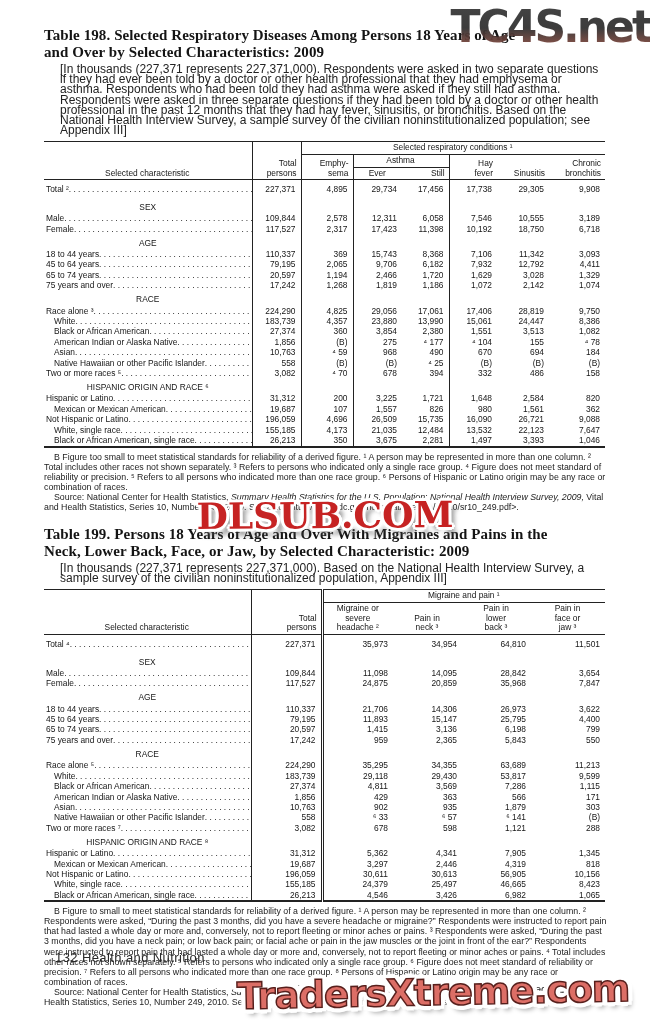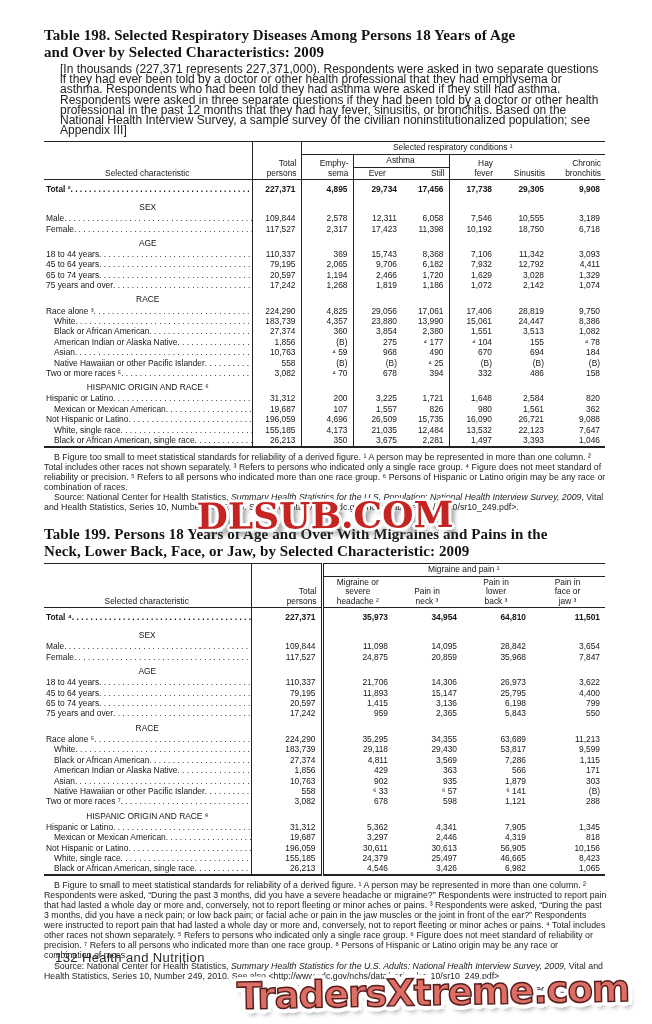--- a/index.html
+++ b/index.html
@@ -30,21 +30,21 @@
   .tbl td.num{text-align:right;padding-right:5px;white-space:nowrap;}
   .t198 td.c-total,.t198 td.c-emph,.t198 td.c-ever,.t198 td.c-hay{border-left:1px solid #222;}
   .t199 td.c-total{border-left:1px solid #222;}
   .t199 td.c-mig{border-left:3px double #222;}
   td.lbl{padding-left:2px;}
   .lblwrap{display:flex;align-items:baseline;overflow:hidden;}
   .lblwrap .t{white-space:nowrap;}
   .lblwrap .dots{flex:1;overflow:hidden;white-space:nowrap;}
   .lblwrap .dots::after{content:" . . . . . . . . . . . . . . . . . . . . . . . . . . . . . . . . . . . . . . . . . . . . . . . . . . . . . . . . . . . .";}
   .ind1 .lblwrap{padding-left:8px;}
-  tr.r-total td{font-weight:bold;padding-top:3px;padding-bottom:3px;height:12px;}
+  tr.r-total td{font-weight:normal;padding-top:3px;padding-bottom:3px;height:12px;}
   tr.r-section td.sec{text-align:center;padding-top:3px;height:12px;}
 
   .notes{font-size:8.8px;line-height:10.1px;margin-top:4px;color:#222;}
   .notes p{margin:0;text-indent:10px;}
   .t199-block{margin-top:14px;}
 
   .footer-left{position:absolute;left:55px;top:950px;font-size:13px;letter-spacing:.4px;color:#2a2a2a;text-align:center;}
   .footer-right{position:absolute;left:0;top:983px;width:612px;text-align:right;font-size:11px;color:#2a2a2a;}
 
   .wm-top{position:absolute;top:4px;right:2px;z-index:5;
@@ -435,20 +435,21 @@
     </table>
 
     <div class="notes">
       <p>B Figure too small to meet statistical standards for reliability of a derived figure. ¹ A person may be represented in more than one column. ² Total includes other races not shown separately. ³ Refers to persons who indicated only a single race group. ⁴ Figure does not meet standard of reliability or precision. ⁵ Refers to all persons who indicated more than one race group. ⁶ Persons of Hispanic or Latino origin may be any race or combination of races.</p>
       <p><span>Source: National Center for Health Statistics, </span><i>Summary Health Statistics for the U.S. Population: National Health Interview Survey, 2009,</i><span> Vital and Health Statistics, Series 10, Number 249, 2010. See also &lt;http://www.cdc.gov/nchs/data/series /sr_10/sr10_249.pdf&gt;.</span></p>
     </div>
 
     <div class="t199-block">
       <h2 class="tbl-title">Table 199. Persons 18 Years of Age and Over With Migraines and Pains in the
 Neck, Lower Back, Face, or Jaw, by Selected Characteristic: 2009</h2>
+      <p class="intro">[In thousands (227,371 represents 227,371,000). Based on the National Health Interview Survey, a sample survey of the civilian noninstitutionalized population, Appendix III]</p>
 
       <table class="tbl t199">
         <colgroup>
           <col style="width:207px">
             <col style="width:71px">
             <col style="width:71px">
           <col style="width:69px">
             <col style="width:69px">
             <col style="width:74px">
         </colgroup>
@@ -759,15 +760,16 @@
       <div class="notes">
         <p>B Figure to small to meet statistical standards for reliability of a derived figure. ¹ A person may be represented in more than one column. ² Respondents were asked, “During the past 3 months, did you have a severe headache or migraine?” Respondents were instructed to report pain that had lasted a whole day or more and, conversely, not to report fleeting or minor aches or pains. ³ Respondents were asked, “During the past 3 months, did you have a neck pain; or low back pain; or facial ache or pain in the jaw muscles or the joint in front of the ear?” Respondents were instructed to report pain that had lasted a whole day or more and, conversely, not to report fleeting or minor aches or pains. ⁴ Total includes other races not shown separately. ⁵ Refers to persons who indicated only a single race group. ⁶ Figure does not meet standard of reliability or precision. ⁷ Refers to all persons who indicated more than one race group. ⁸ Persons of Hispanic or Latino origin may be any race or combination of races.</p>
         <p><span>Source: National Center for Health Statistics, </span><i>Summary Health Statistics for the U.S. Adults: National Health Interview Survey, 2009,</i><span> Vital and Health Statistics, Series 10, Number 249, 2010. See also &lt;http://www.cdc.gov/nchs/data/series /sr_10/sr10_249.pdf&gt;.</span></p>
       </div>
     </div>
   </div>
 
   <div class="footer-left">132  Health and Nutrition</div>
   <div class="footer-right">U.S. Census Bureau, Statistical Abstract of the United States: 2012</div>
 
+  <div class="wm-top">TC4S.net</div>
   <div class="wm-mid">DLSUB.COM</div>
   <div class="wm-bottom">TradersXtreme.com</div>
 </div>
 
 </body></html>

